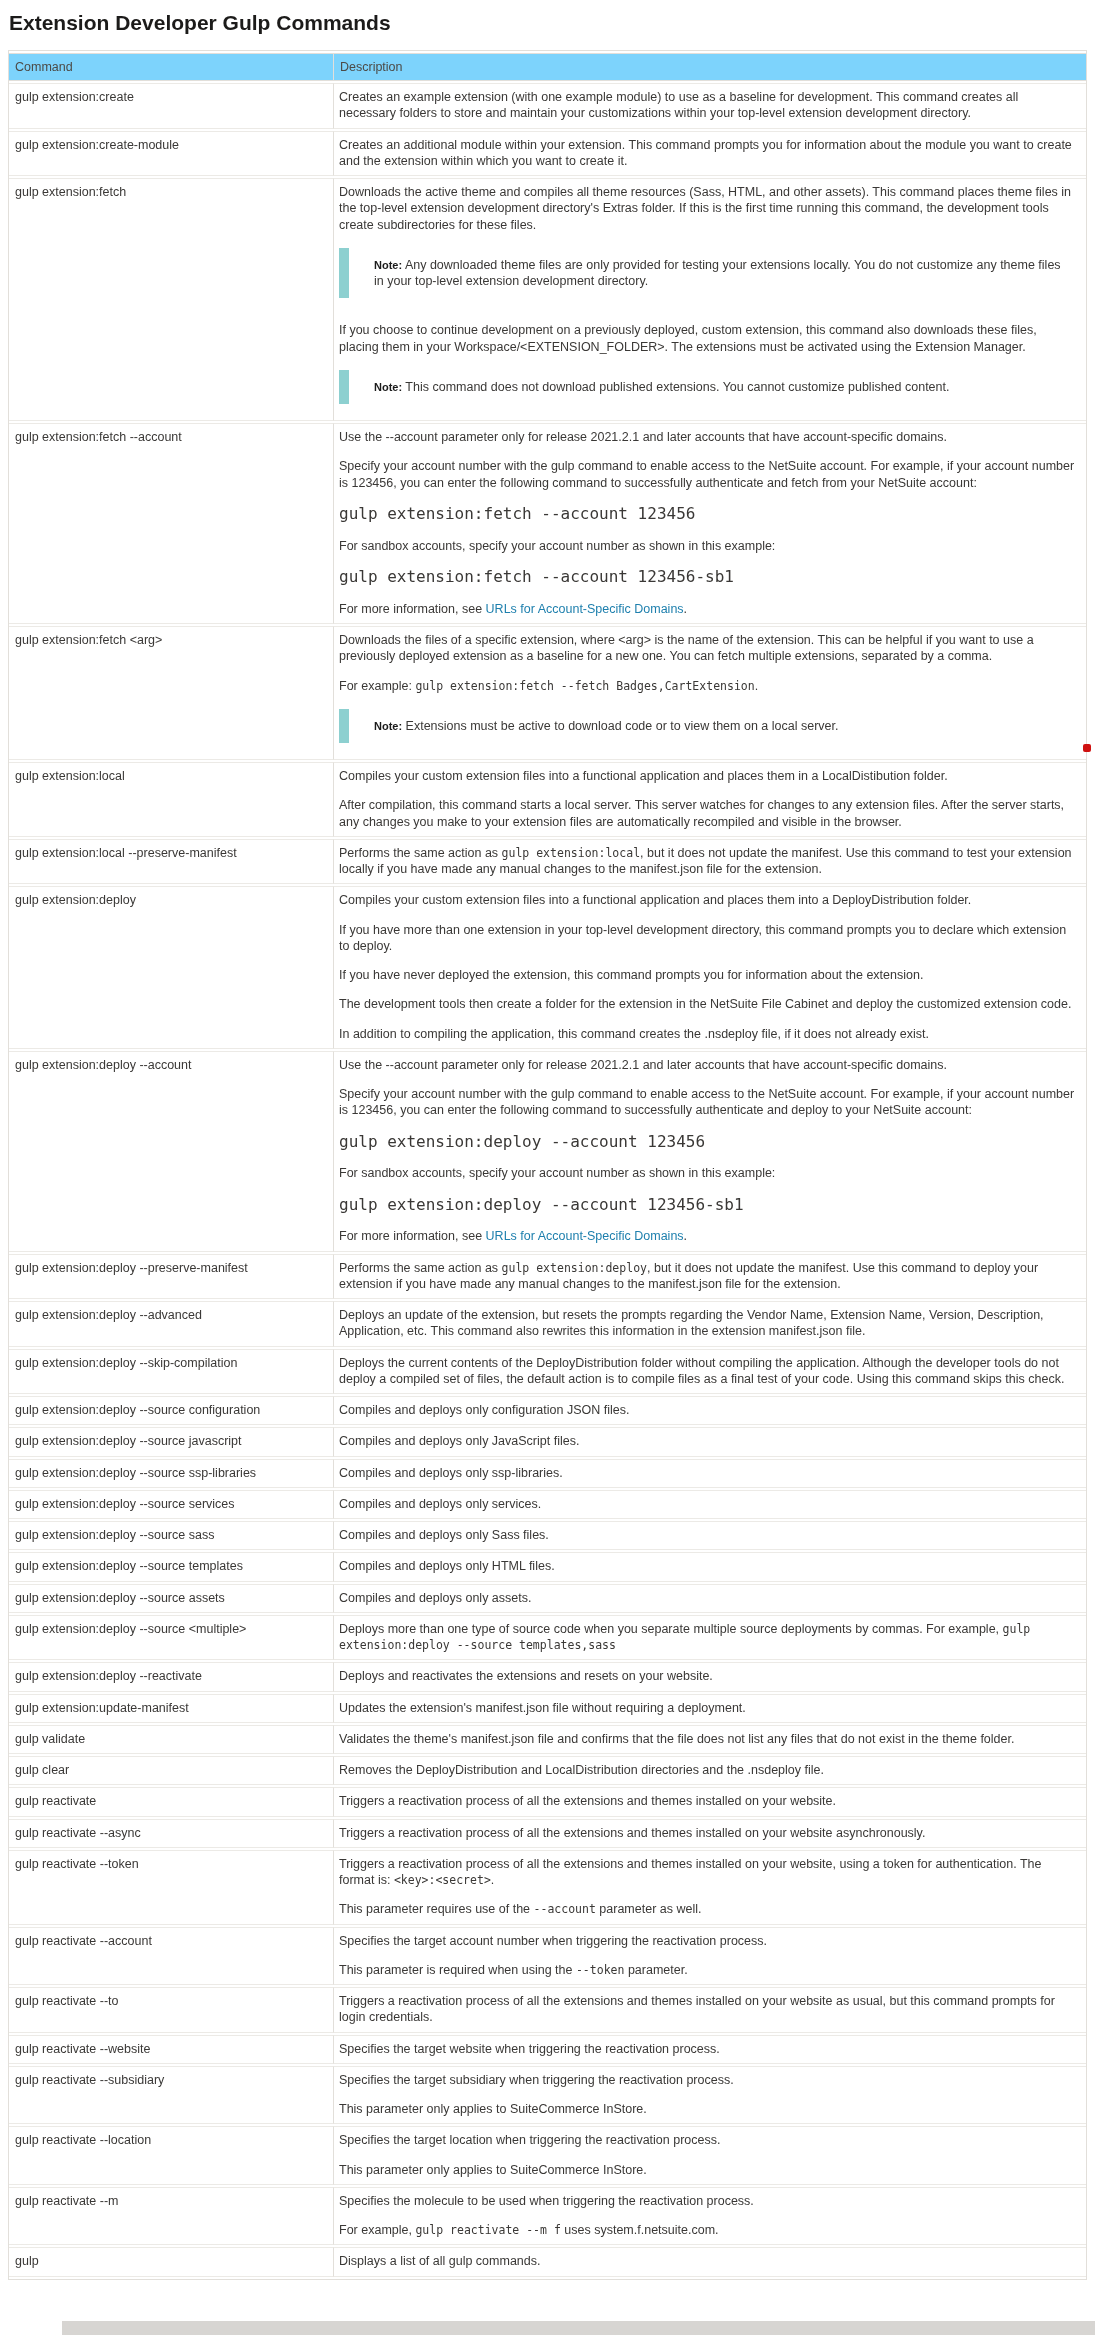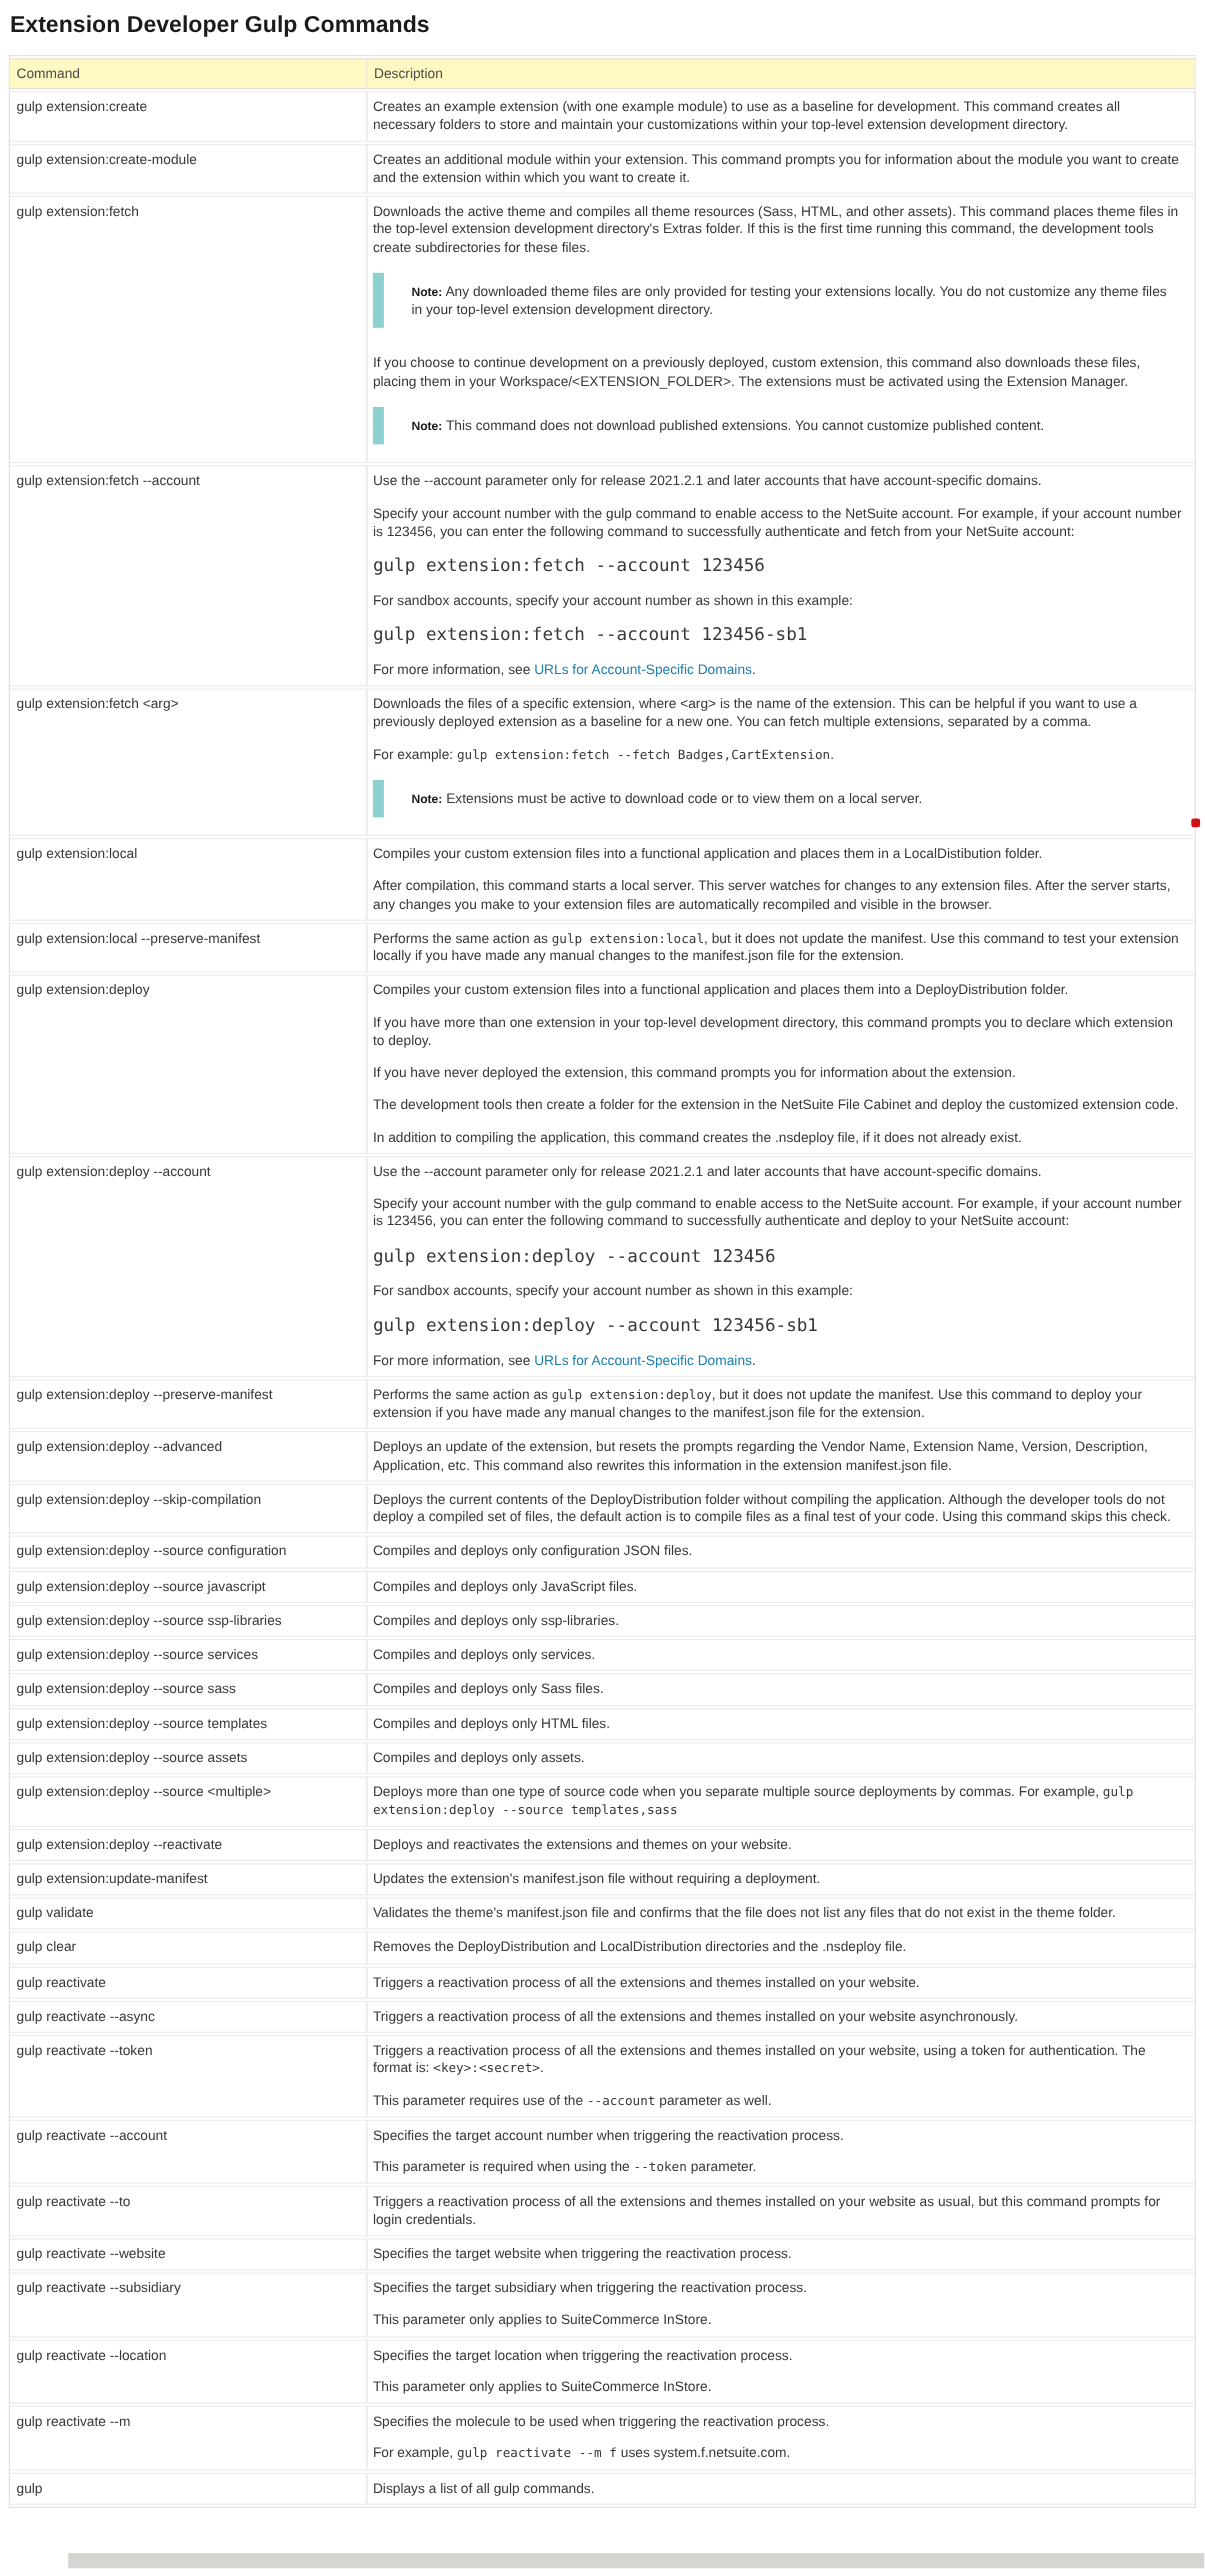--- a/index.html
+++ b/index.html
@@ -1,21 +1,21 @@
 <!DOCTYPE html>
 <html><head>
 <meta charset="utf-8">
 <style>
   html,body{margin:0;padding:0;background:#ffffff;}
   body{font-family:"Liberation Sans",sans-serif;color:#3a3836;}
   .page{position:relative;width:1095px;min-height:2335px;box-sizing:border-box;padding:8px;}
   h1.title{font-size:21px;line-height:1.2;font-weight:700;color:#1c1b1a;margin:2px 0 15px 1px;letter-spacing:0;}
   table.cmd-table{width:1079px;border:1px solid #e2dfda;border-collapse:separate;border-spacing:0 2px;table-layout:fixed;}
   col.c-cmd{width:325px;}
-  th{background:#fef9c3;font-weight:400;color:#4c4a46;text-align:left;font-size:12.5px;
+  th{background:#7dd3fc;font-weight:400;color:#4c4a46;text-align:left;font-size:12.5px;
      padding:6px 17px 6px 6px;border-bottom:1px solid #e2dfda;border-top:1px solid #e2dfda;}
   th:first-child,td.cmd{border-right:1px solid #e2dfda;}
   td{vertical-align:top;font-size:12.5px;line-height:1.3;
      border-top:1px solid #eceae6;border-bottom:1px solid #eceae6;
      padding:5px 8px 6px 6px;word-wrap:break-word;}
   td.desc{padding-left:5px;}
   td p{margin:0 0 13px 0;}
   td p:last-child{margin-bottom:0;}
   p.codeblock{font-family:"DejaVu Sans Mono",monospace;font-size:16px;color:#3a3836;}
   code.inline-code{font-family:"DejaVu Sans Mono",monospace;font-size:11.5px;color:#3a3836;text-align:center;}
@@ -191,21 +191,21 @@
         </tr>
         <tr>
           <td class="cmd">gulp extension:deploy --source &lt;multiple&gt;</td>
           <td class="desc">
             <p><span>Deploys more than one type of source code when you separate multiple source deployments by commas. For example, </span><code class="inline-code">gulp extension:deploy --source templates,sass</code></p>
           </td>
         </tr>
         <tr>
           <td class="cmd">gulp extension:deploy --reactivate</td>
           <td class="desc">
-            <p><span>Deploys and reactivates the extensions and themes on your website.</span></p>
+            <p><span>Deploys and reactivates the extensions and resets on your website.</span></p>
           </td>
         </tr>
         <tr>
           <td class="cmd">gulp extension:update-manifest</td>
           <td class="desc">
             <p><span>Updates the extension's manifest.json file without requiring a deployment.</span></p>
           </td>
         </tr>
         <tr>
           <td class="cmd">gulp validate</td>

